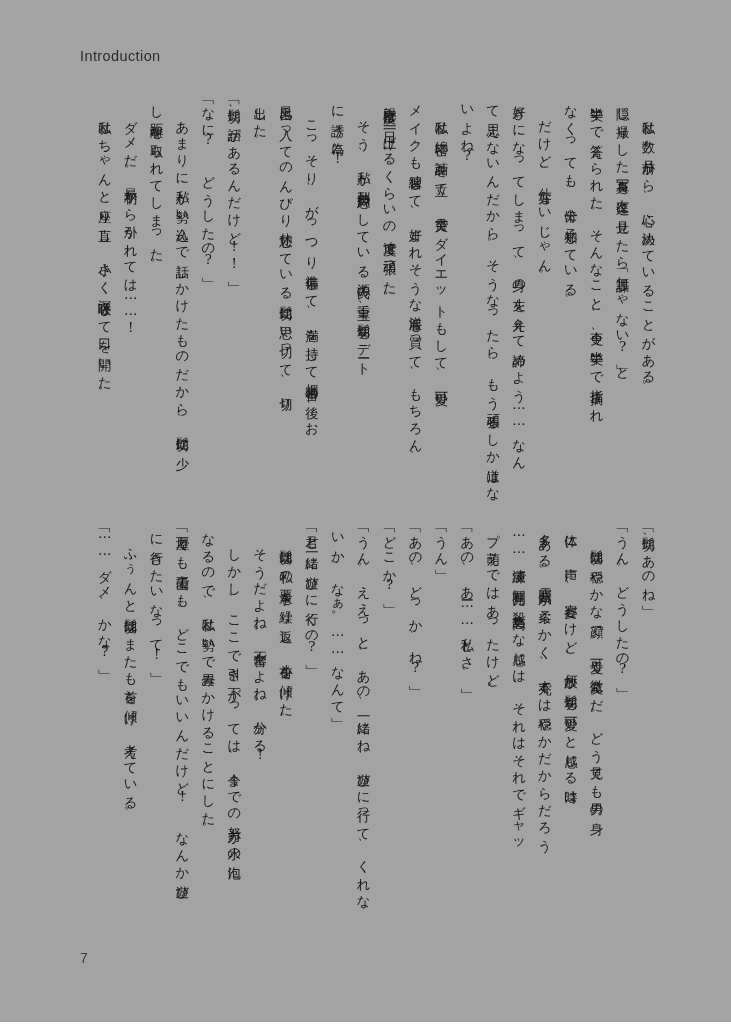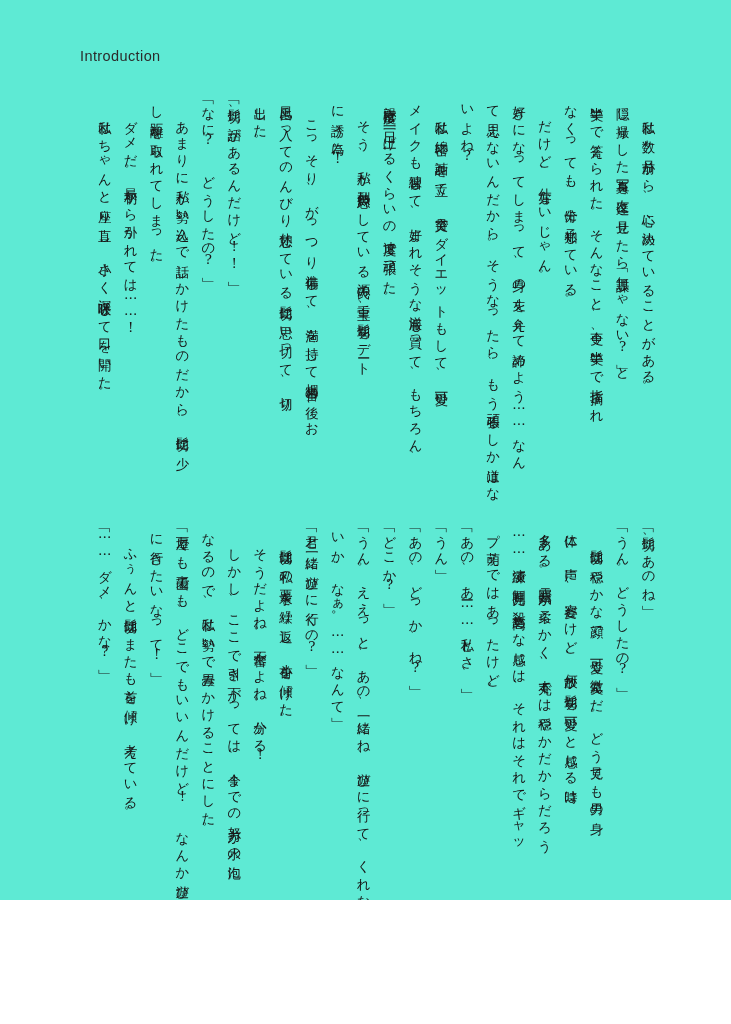--- a/index.html
+++ b/index.html
@@ -7,22 +7,22 @@
     padding: 0;
     background: #ffffff;
   }
   body {
     font-family: "DejaVu Serif", "Liberation Serif", serif;
     color: #1a1a1a;
   }
   #page {
     position: relative;
     width: 731px;
-    height: 900px;
-    background: #5eead4;
+    height: 1022px;
+    background: #a3a3a3;
     overflow: hidden;
   }
 
   
   #running-header {
     position: absolute;
     left: 80px;
     top: 48px;
     font-family: "Liberation Sans", sans-serif;
     font-size: 14.5px;

